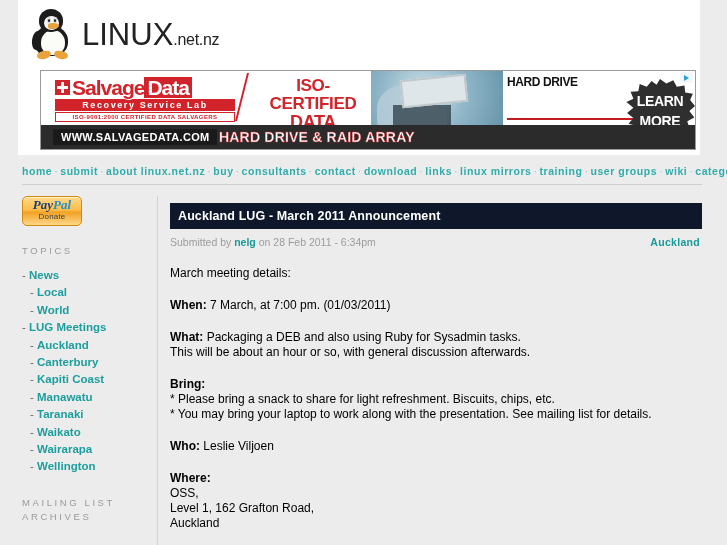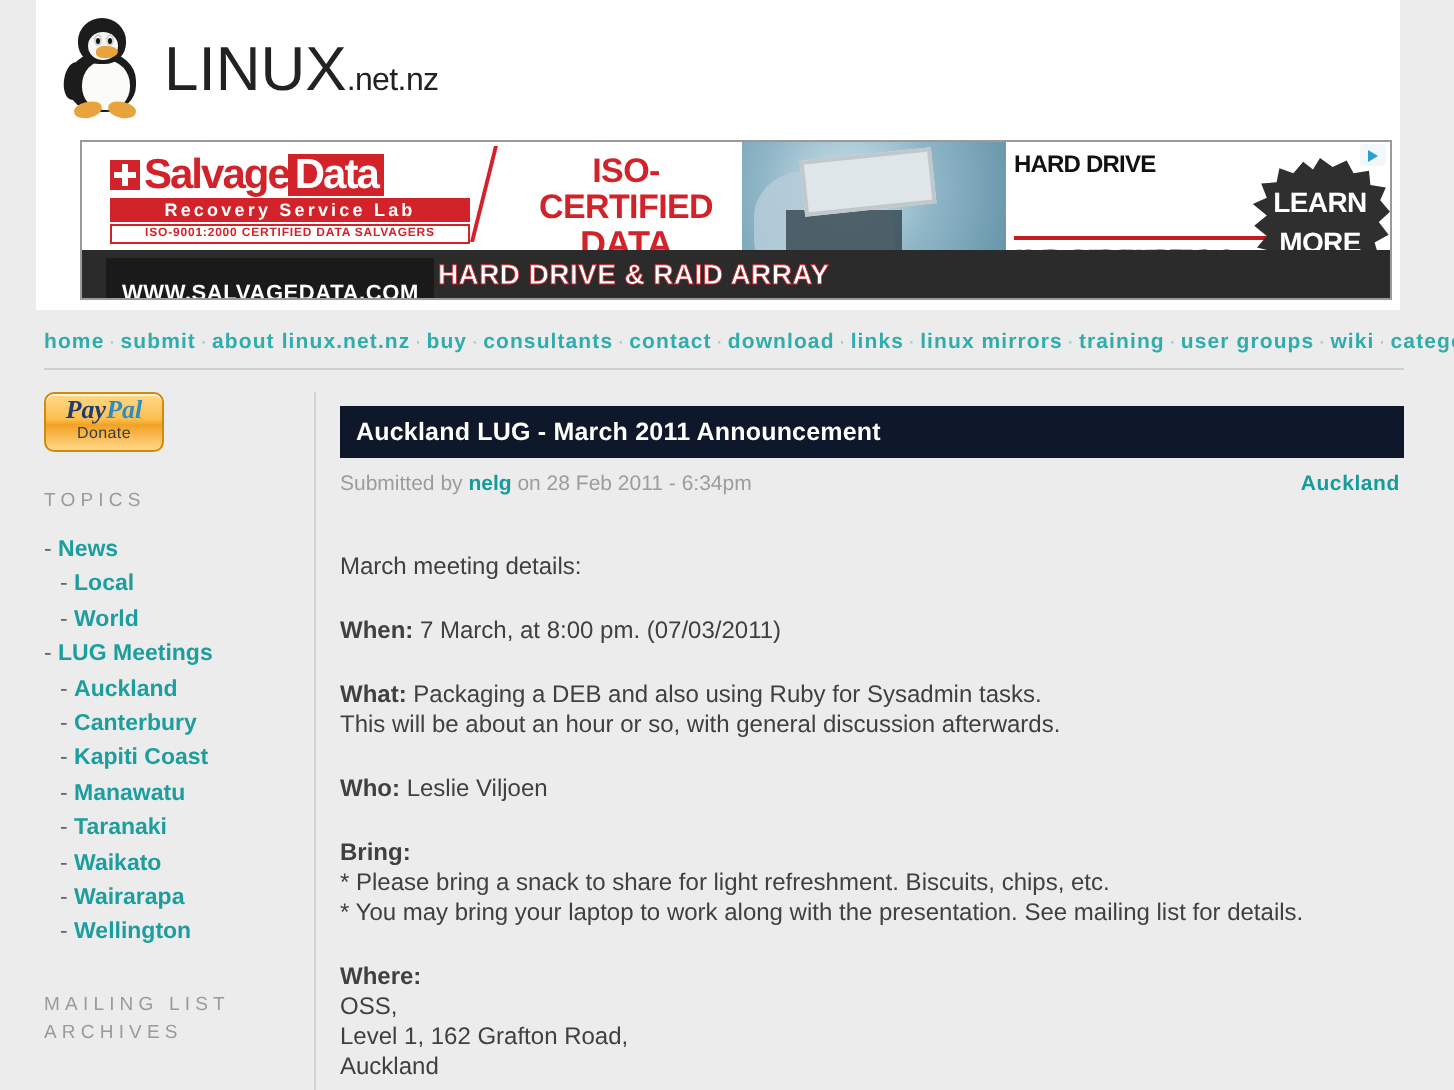--- a/index.html
+++ b/index.html
@@ -235,21 +235,21 @@
     position: absolute; left: 0; bottom: 0;
     width: 100%; height: 24px;
     background: #2b2b2b;
   }
   .ad-url {
     position: absolute; left: 12px; top: 4px;
     background: #1a1a1a;
     color: #fff;
     font-size: 11px; font-weight: bold;
     letter-spacing: .3px;
-    padding: 12px 8px;
+    padding: 2px 8px;
   }
   .ad-raid {
     position: absolute; left: 178px; top: 4px;
     color: #ffffff;
     font-size: 14px; font-weight: bold;
     letter-spacing: .2px;
     -webkit-text-stroke: 0.4px #d2232a;
   }
   .ad-right {
     position: absolute; left: 462px; top: 0;
@@ -429,23 +429,23 @@
   .submitted b { color: #169b9b; }
   .submitted .cat {
     position: absolute; right: 2px; top: 0;
     color: #169b9b;
     font-weight: bold;
     font-size: 10.5px;
     letter-spacing: .3px;
     cursor: pointer;
   }
   .body-text {
-    margin-top: 26px;
+    margin-top: 16px;
     font-size: 12px;
-    color: #404040;
+    color: #000000;
     line-height: 15px;
   }
   .body-text p { margin: 0 0 17px 0; }
   .body-text p.tight { margin-bottom: 0; }
   .body-text b { font-weight: bold; }
 </style>
 </head>
 <body>
 
 <div id="page">
@@ -558,34 +558,34 @@
     <div class="title-bar">Auckland LUG - March 2011 Announcement</div>
 
     <div class="submitted">
       <span>Submitted by </span><b>nelg</b><span> on 28 Feb 2011 - 6:34pm</span>
       <span class="cat">Auckland</span>
     </div>
 
     <div class="body-text">
       <p>March meeting details:</p>
 
-      <p><b>When:</b><span> 7 March, at 8:00 pm. (07/03/2011)</span></p>
+      <p><b>When:</b><span> 7 March, at 7:00 pm. (01/03/2011)</span></p>
 
       <p>
         <b>What:</b><span> Packaging a DEB and also using Ruby for Sysadmin tasks.</span><br>
         <span>This will be about an hour or so, with general discussion afterwards.</span>
       </p>
-
-      <p><b>Who:</b><span> Leslie Viljoen</span></p>
 
       <p>
         <b>Bring:</b><br>
         <span>* Please bring a snack to share for light refreshment. Biscuits, chips, etc.</span><br>
         <span>* You may bring your laptop to work along with the presentation. See mailing list for details.</span>
       </p>
+
+      <p><b>Who:</b><span> Leslie Viljoen</span></p>
 
       <p class="tight">
         <b>Where:</b><br>
         <span>OSS,</span><br>
         <span>Level 1, 162 Grafton Road,</span><br>
         <span>Auckland</span>
       </p>
     </div>
   </div>
 

